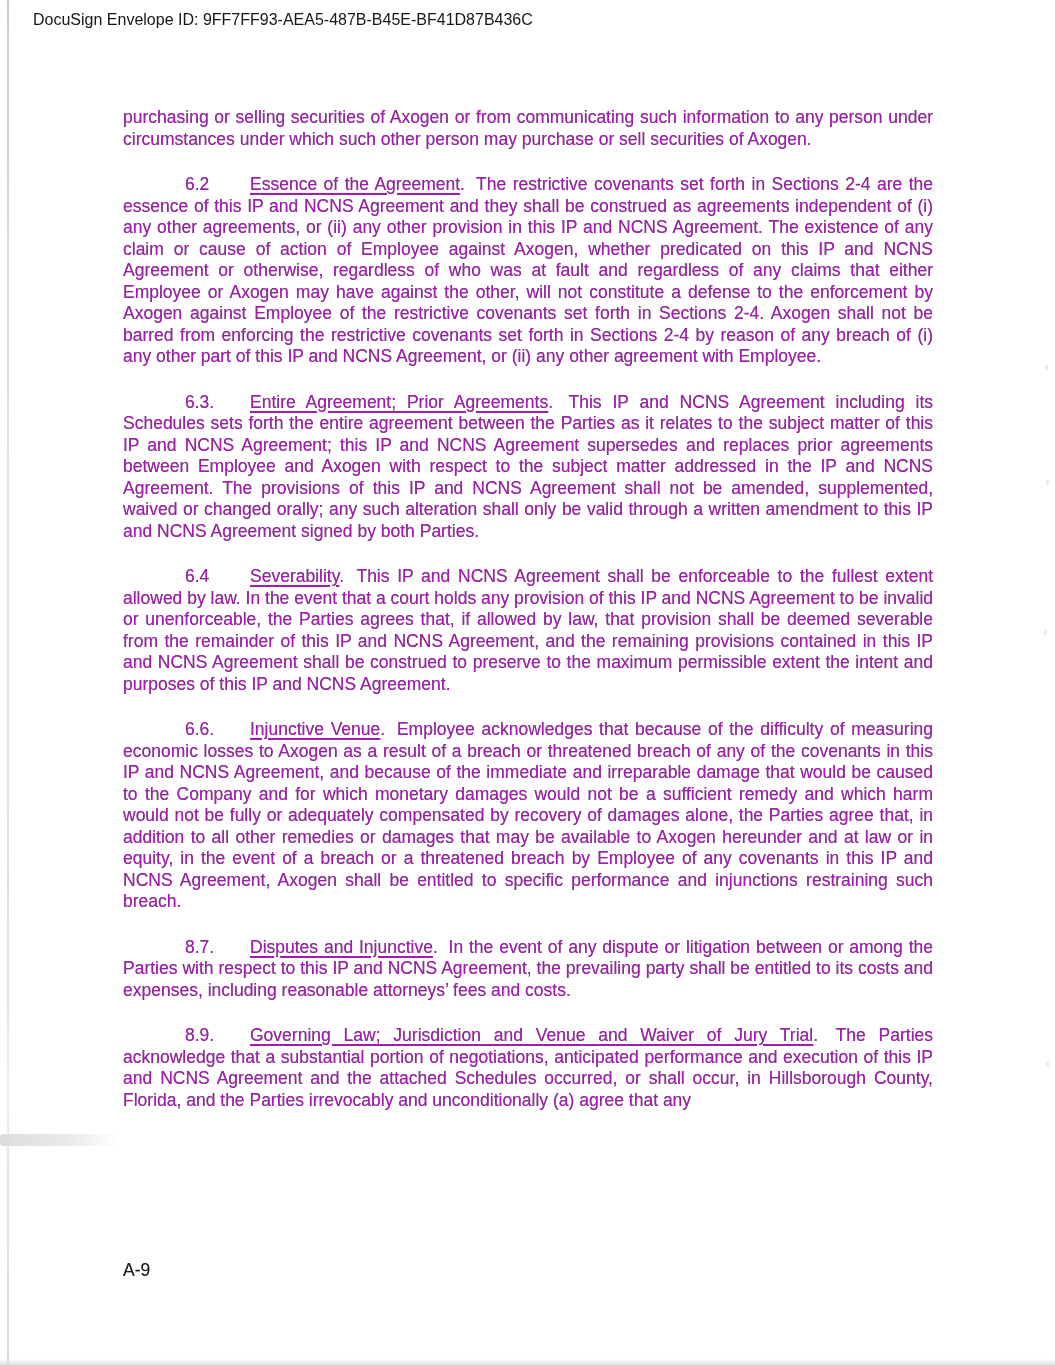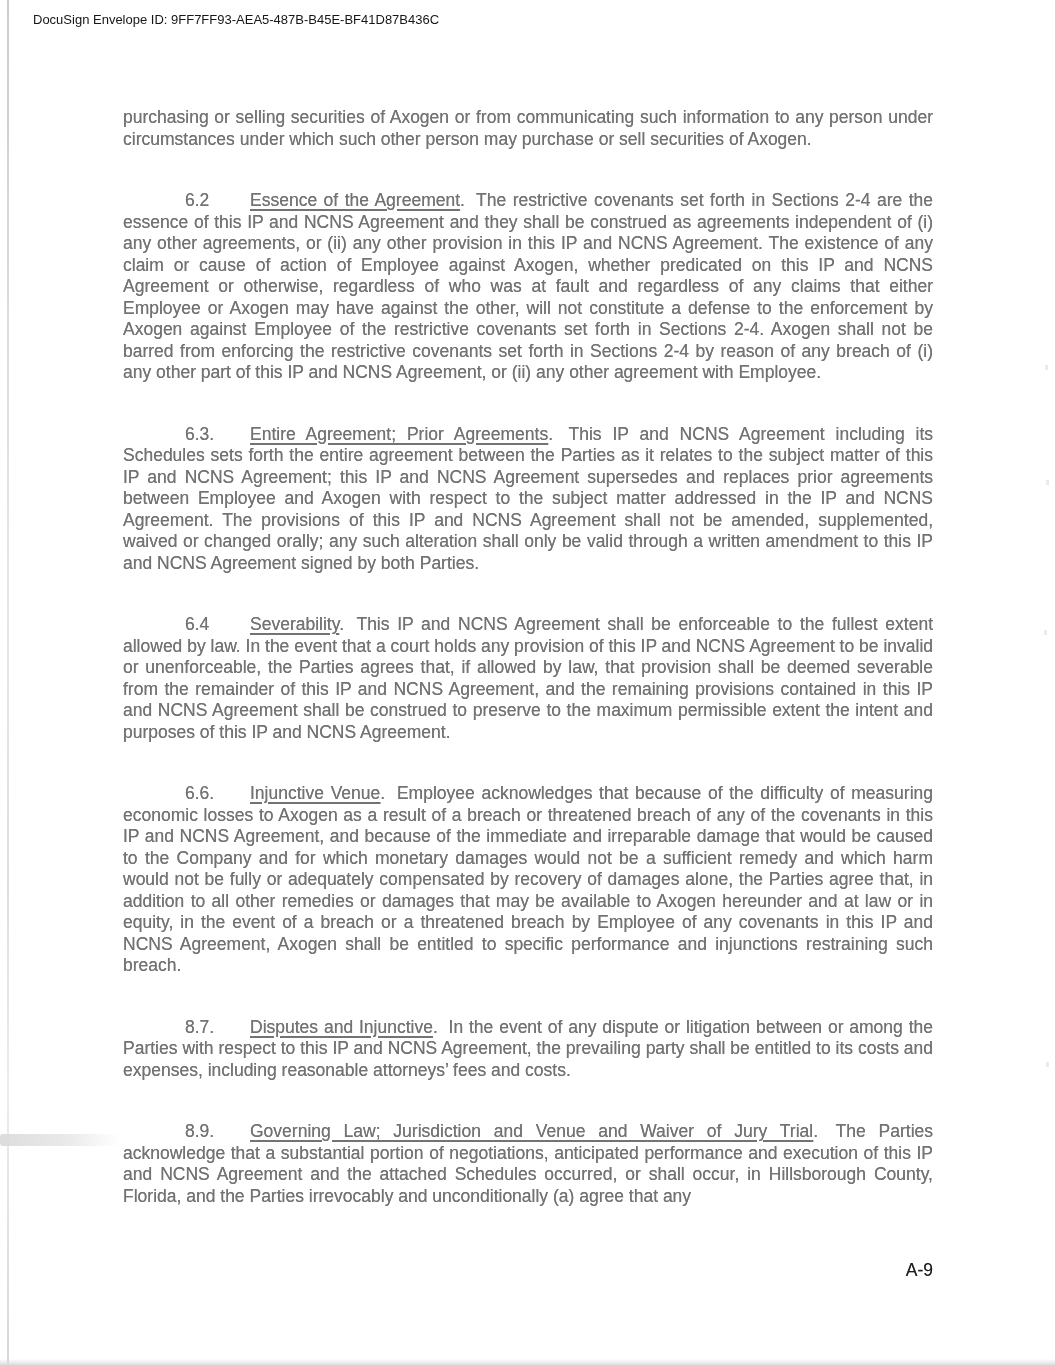--- a/index.html
+++ b/index.html
@@ -51,44 +51,44 @@
     height: 5px;
     background: #d7d7d7;
     opacity: 0.5;
   }
 
   
   .docusign-header {
     position: absolute;
     left: 33px;
     top: 10px;
-    font-size: 13px;
+    font-size: 16px;
     line-height: 19px;
     color: #161616;
     white-space: nowrap;
   }
 
   
   .content {
     position: absolute;
     left: 123px;
     top: 107px;
     width: 810px;
     font-size: 17.5px;
     line-height: 21.5px;
     text-align: justify;
     text-justify: inter-word;
-    color: #737373;
+    color: #a21caf;
     text-shadow: 0 0 0.5px rgba(0,0,0,0.5);
   }
   .content p {
     margin: 0;
   }
   p.section {
-    margin-top: 40px;
+    margin-top: 24px;
     text-indent: 62px;
   }
   .sec-num {
     display: inline-block;
     width: 65px;
     text-indent: 0;
   }
   .sec-heading {
     text-decoration: underline;
     text-decoration-thickness: 1.5px;
@@ -97,21 +97,21 @@
   .sec-punct {
     margin-right: 5px;
   }
 
   
   .page-footer {
     position: absolute;
     left: 123px;
     top: 1260px;
     width: 810px;
-    text-align: right;
+    text-align: left;
     font-size: 17.5px;
     color: #1c1c1c;
     text-shadow: 0 0 0.5px rgba(0,0,0,0.5);
   }
 </style>
 </head>
 <body>
 
 <div class="scan-edge-left"></div>
 <div class="scan-smudge"></div>

